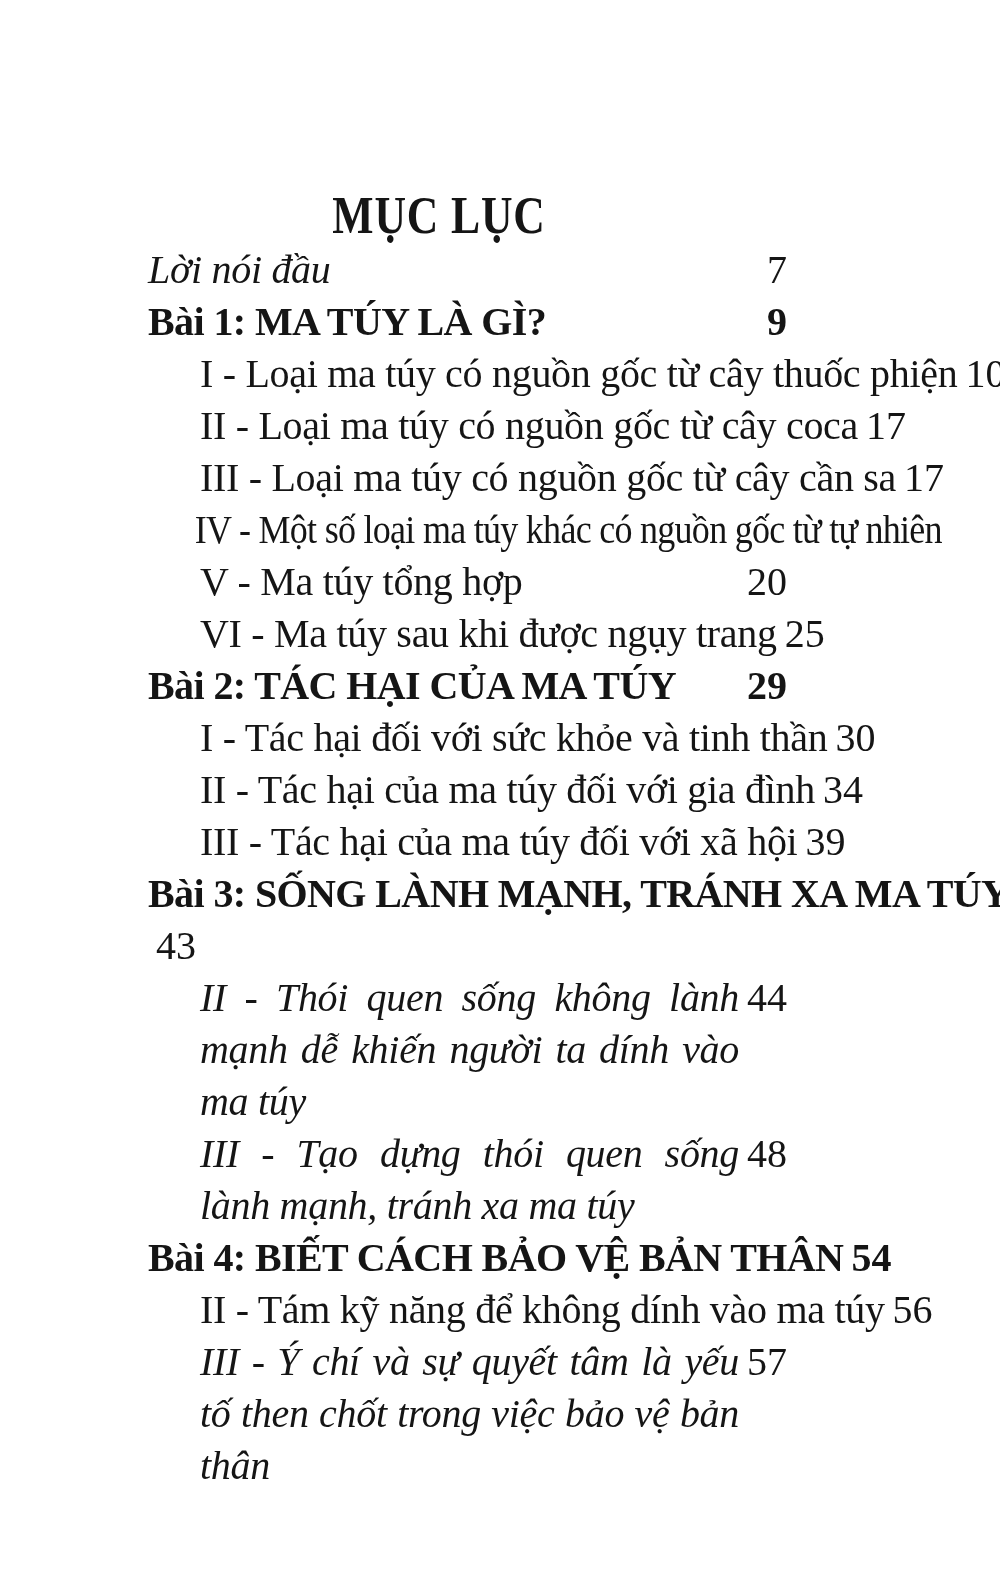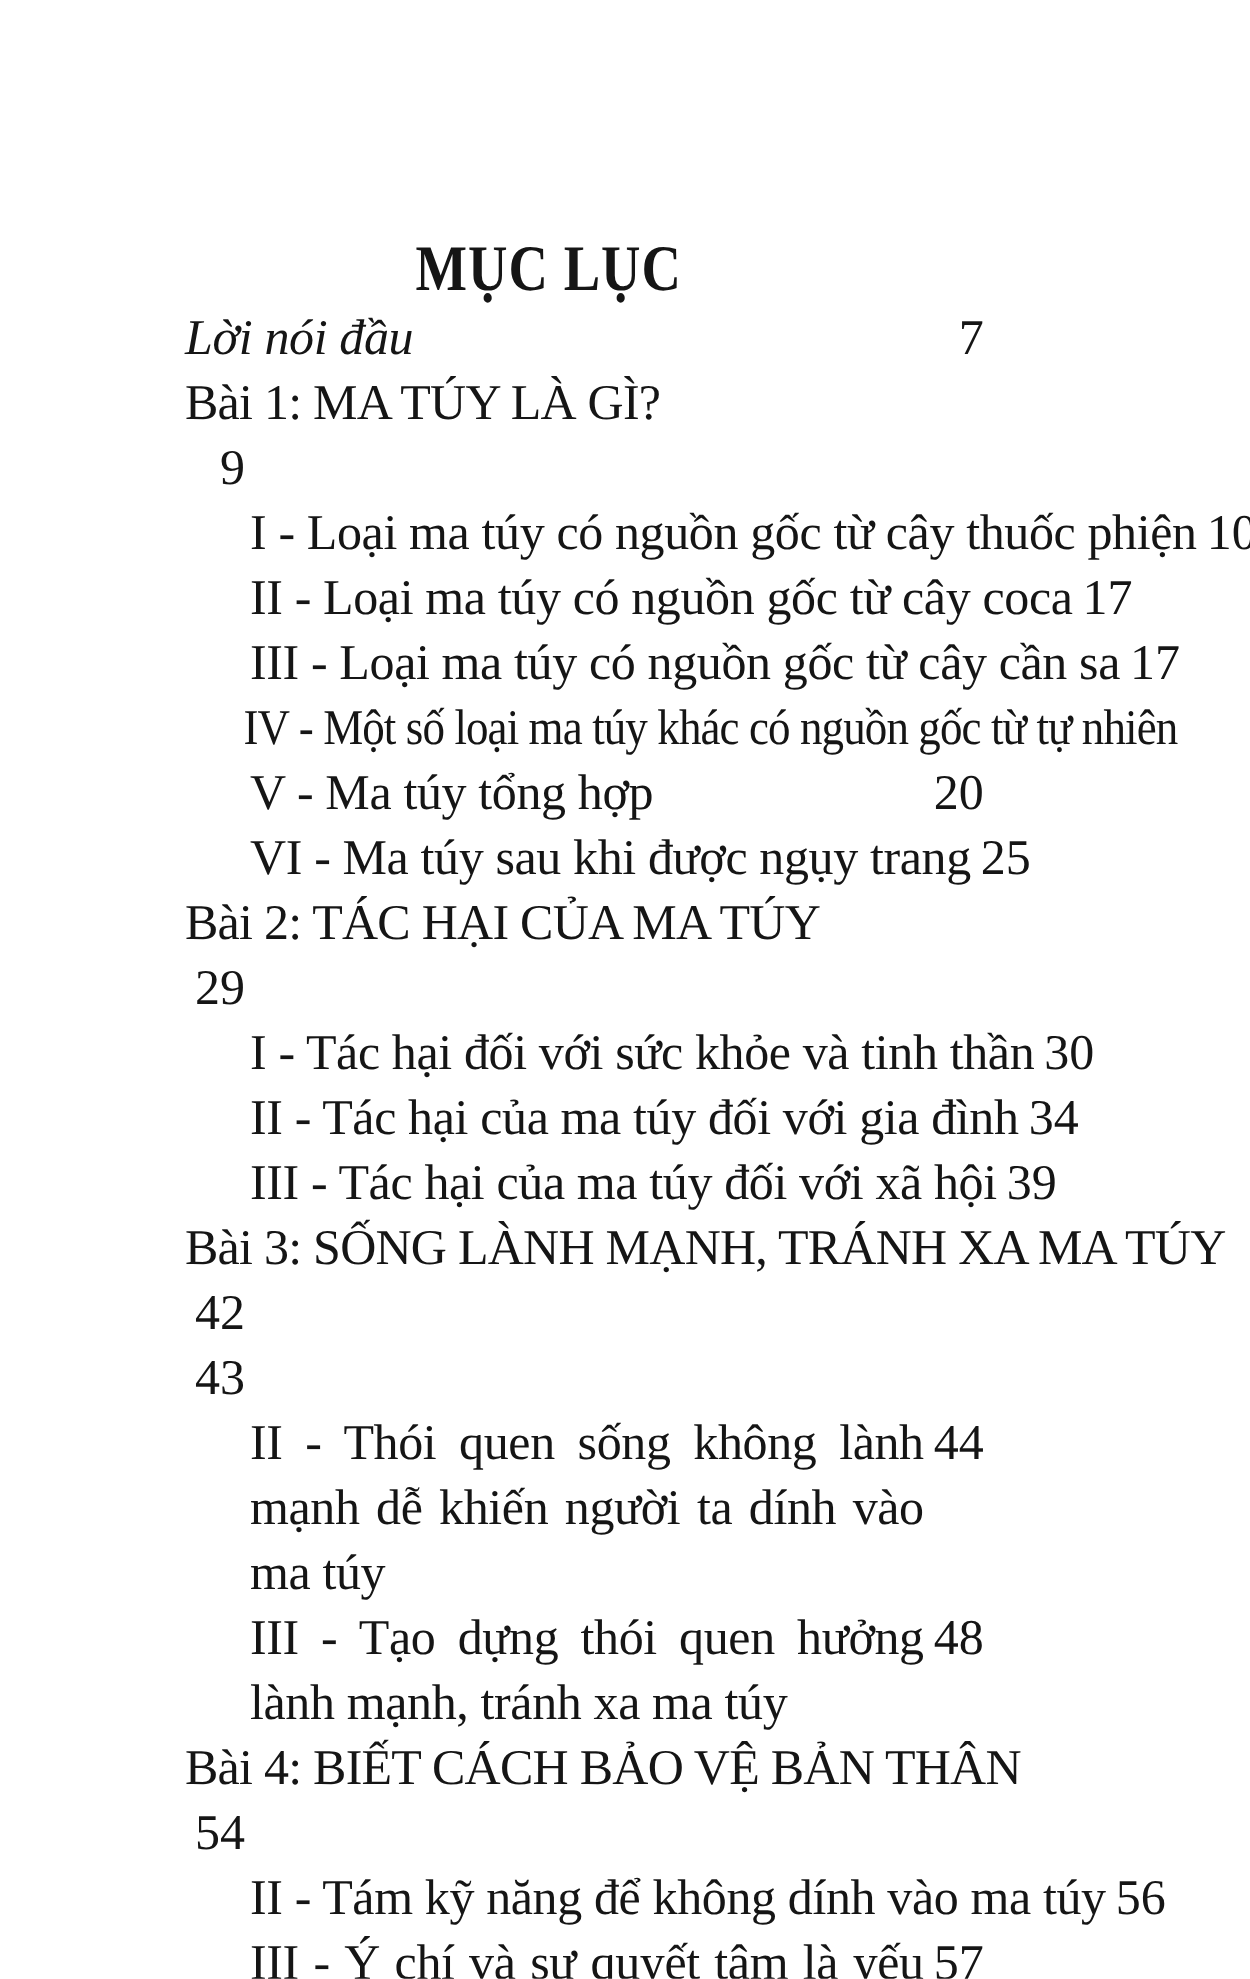--- a/index.html
+++ b/index.html
@@ -57,24 +57,24 @@
     line-height: 52px;
   }
   .row.l1 .t {
     padding-left: 52px;
     box-sizing: border-box;
   }
   .row.wrap .t {
     white-space: normal;
     text-align: justify;
     max-width: 645px;
+    font-style: italic;
   }
   .row.bold {
-    font-weight: 400;
-    flex-direction: column;
+    font-weight: 700;
   }
   .row.bold .t {
     letter-spacing: -0.6px;
   }
   .row.italic .t {
     font-style: italic;
   }
   .row.condensed .t {
     transform: scaleX(0.9);
     transform-origin: 0 50%;
@@ -160,21 +160,21 @@
     <div class="row l1">
       <span class="p">43</span>
     </div>
 
     <div class="row l1 wrap">
       <span class="t">II - Thói quen sống không lành mạnh dễ khiến người ta dính vào ma túy</span>
       <span class="p">44</span>
     </div>
 
     <div class="row l1 wrap">
-      <span class="t">III - Tạo dựng thói quen hưởng lành mạnh, tránh xa ma túy</span>
+      <span class="t">III - Tạo dựng thói quen sống lành mạnh, tránh xa ma túy</span>
       <span class="p">48</span>
     </div>
 
     <div class="row bold">
       <span class="t">Bài 4: BIẾT CÁCH BẢO VỆ BẢN THÂN</span>
       <span class="p">54</span>
     </div>
 
 
     <div class="row l1">

